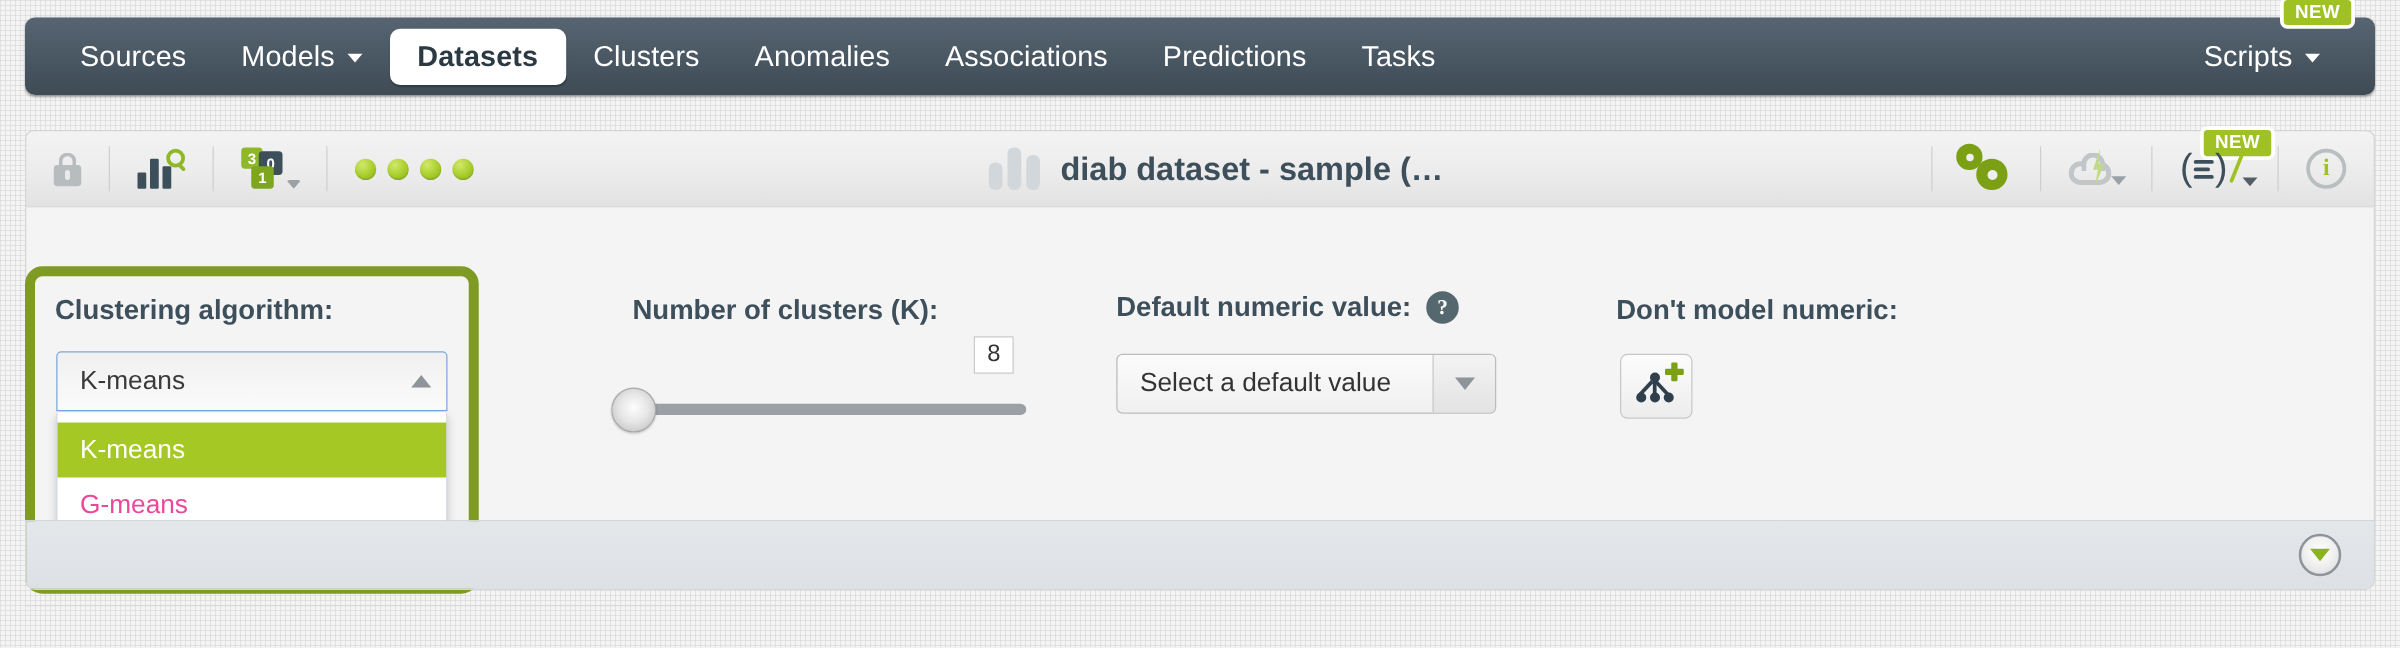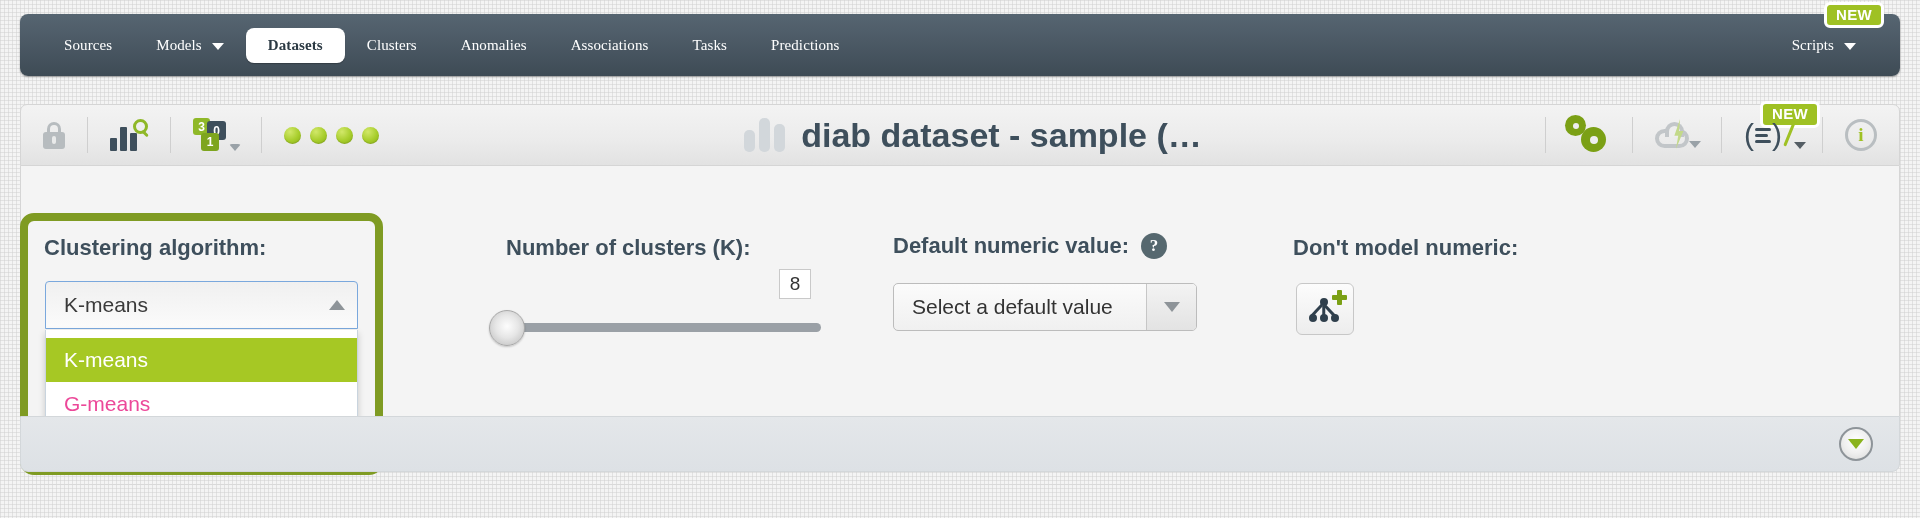--- a/index.html
+++ b/index.html
@@ -37,30 +37,29 @@
     display: flex;
     align-items: center;
     box-sizing: border-box;
     padding: 0 22px;
   }
   .nav-left { display: flex; align-items: center; gap: 0px; flex: 1 1 auto; }
   .nav-right { display: flex; align-items: center; position: relative; }
 
   .nav-item {
     color: #ffffff;
-    font-size: 15px;
+    font-size: 23px;
     padding: 9px 22px;
     white-space: nowrap;
     cursor: pointer;
     border-radius: 8px;
     display: flex;
     align-items: center;
     gap: 10px;
     letter-spacing: .1px;
-    font-family: Liberation Serif, serif;
   }
   .nav-item.active {
     background: #ffffff;
     color: #2b3943;
     font-weight: bold;
     box-shadow: 0 1px 1px rgba(0,0,0,.25);
   }
   .caret-down {
     width: 0; height: 0;
     border-left: 6px solid transparent;
@@ -106,21 +105,21 @@
   }
   .tb-sep { width: 1px; height: 36px; background: #cfcfcf; }
   .tb-btn { padding: 0 22px; cursor: pointer; }
 
   .tb-title {
     flex: 1 1 auto;
     display: flex;
     align-items: center;
     justify-content: center;
     gap: 16px;
-    font-size: 34px;
+    font-size: 26px;
     font-weight: bold;
     color: #3e4f5c;
   }
 
   
   .titlebars { display: flex; align-items: flex-end; gap: 4px; height: 34px; }
   .titlebars i { display: block; width: 11px; background: #d2d7db; border-radius: 5px; }
   .titlebars i:nth-child(1){ height: 22px; }
   .titlebars i:nth-child(2){ height: 34px; }
   .titlebars i:nth-child(3){ height: 28px; }
@@ -466,25 +465,25 @@
 
       <div class="nav-item">
         <span>Anomalies</span>
       </div>
 
       <div class="nav-item">
         <span>Associations</span>
       </div>
 
       <div class="nav-item">
+        <span>Predictions</span>
+      </div>
+
+      <div class="nav-item">
         <span>Tasks</span>
-      </div>
-
-      <div class="nav-item">
-        <span>Predictions</span>
       </div>
     </div>
 
     <div class="nav-right">
       <span class="badge-new">NEW</span>
       <div class="nav-item">
         <span>Scripts</span>
         <span class="caret-down"></span>
       </div>
     </div>

